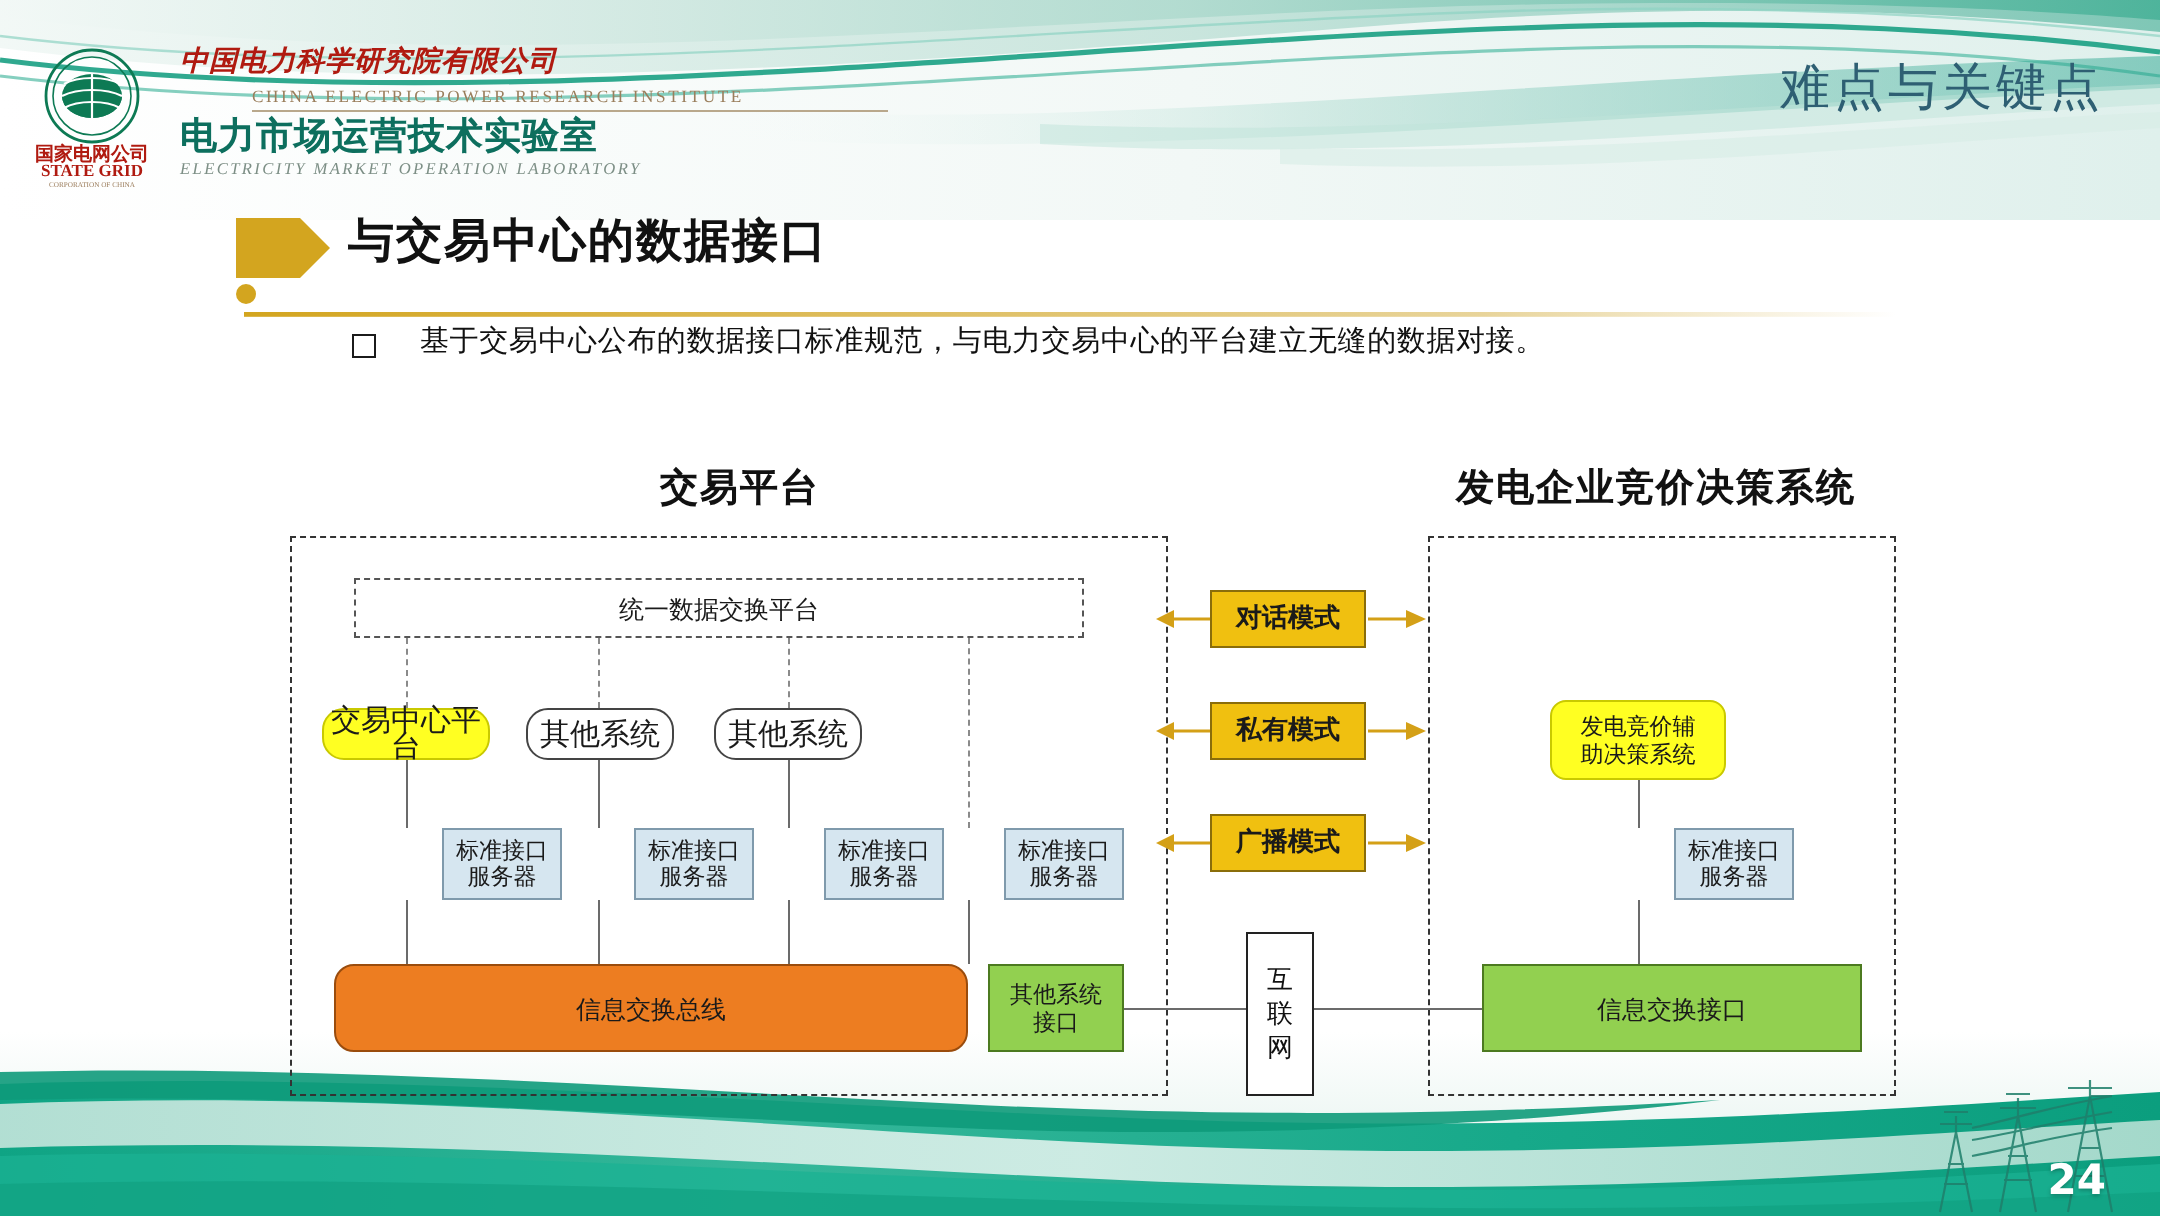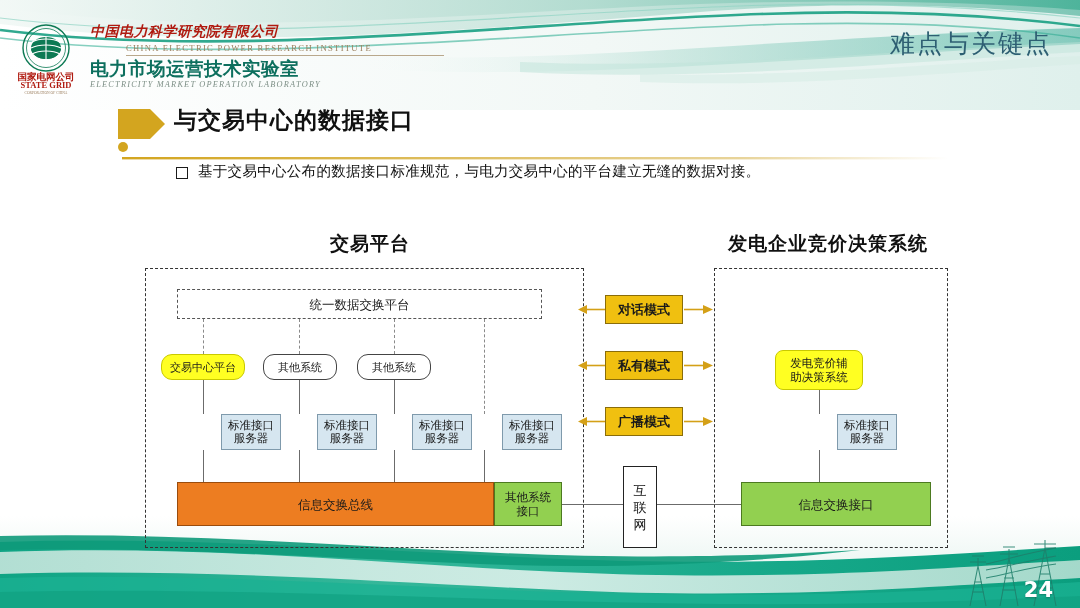--- a/index.html
+++ b/index.html
@@ -35,41 +35,41 @@
   .sec-chev{position:absolute;left:0;top:3px;width:48px;height:34px;}
   .sec-text{
     position:absolute;left:56px;top:1px;
     font-family:"DejaVu Sans","Liberation Sans",sans-serif;
     font-weight:bold;font-size:23px;color:#111111;letter-spacing:1px;white-space:nowrap;
   }
   .sec-rule{position:absolute;left:4px;top:42px;width:826px;height:3px;}
   .sec-dot{position:absolute;left:0px;top:38px;width:10px;height:10px;border-radius:50%;background:#d3a51f;}
 
   
-  .bullet{position:absolute;left:176px;top:162px;display:flex;align-items:flex-start;gap:10px;text-align:center;}
+  .bullet{position:absolute;left:176px;top:162px;display:flex;align-items:flex-start;gap:22px;text-align:center;}
   .bullet-mark{width:10px;height:10px;border:1.7px solid #1b1b1b;margin-top:5px;flex:0 0 auto;}
   .bullet-txt{
     font-family:"DejaVu Sans","Liberation Sans",sans-serif;
     font-size:14.5px;color:#111;line-height:18px;letter-spacing:.3px;white-space:nowrap;
   }
 
   
   .dgm{position:absolute;left:0;top:0;width:1080px;height:608px;}
   .cap{
     position:absolute;font-family:"DejaVu Sans","Liberation Sans",sans-serif;
     font-weight:bold;font-size:19px;color:#111;white-space:nowrap;letter-spacing:1px;
   }
   .dashbox{position:absolute;border:1.4px dashed #333;background:transparent;}
   .node{
     position:absolute;display:flex;align-items:center;justify-content:center;
     text-align:center;font-family:"DejaVu Sans","Liberation Sans",sans-serif;
     color:#1a1a1a;line-height:13px;box-sizing:border-box;
   }
   .n-dashedplain{border:1.3px dashed #555;font-size:12.5px;background:transparent;}
-  .n-pill{border:1.1px solid #444;border-radius:11px;background:#ffffff;font-size:11px;}
+  .n-pill{border:1.1px solid #444;border-radius:11px;background:#ffffff;font-size:15px;}
   .n-pill.yellow{background:#ffff22;border-color:#c9c900;}
   .n-srv{border:1.1px solid #7f9aac;background:#d6e6f0;font-size:11.5px;flex-direction:column;margin-left:48px;}
   .n-bus{background:#ed7d21;border:1.1px solid #9a4c0d;font-size:12.5px;color:#1a1a1a;}
   .n-green{background:#92d050;border:1.1px solid #4c7a20;font-size:12.5px;}
   .n-green.small{font-size:11.5px;flex-direction:column;line-height:14px;}
   .n-mode{background:#f0c010;border:1.2px solid #8a6d0a;font-size:13px;font-weight:bold;color:#1a1a1a;}
   .n-yellowrr{background:#ffff22;border:1.2px solid #c9c900;border-radius:8px;font-size:11.5px;flex-direction:column;line-height:14px;}
   .n-net{background:#ffffff;border:1.4px solid #222;font-size:13px;color:#111;line-height:17px;flex-direction:column;}
 
   .ln{position:absolute;background:#6b6b6b;}
@@ -255,21 +255,21 @@
     <div class="node n-srv" style="left:454px;top:414px;width:60px;height:36px;">
       <span>标准接口</span>
       <span>服务器</span>
     </div>
 
     <div class="ln vln" style="left:203px;top:450px;height:32px;"></div>
     <div class="ln vln" style="left:299px;top:450px;height:32px;"></div>
     <div class="ln vln" style="left:394px;top:450px;height:32px;"></div>
     <div class="ln vln" style="left:484px;top:450px;height:32px;"></div>
 
-    <div class="node n-bus" style="left:177px;top:482px;width:317px;height:44px;">
+    <div class="node n-bus" style="left:167px;top:482px;width:317px;height:44px;border-radius:10px;">
       <span>信息交换总线</span>
     </div>
 
     <div class="node n-green small" style="left:494px;top:482px;width:68px;height:44px;">
       <span>其他系统</span>
       <span>接口</span>
     </div>
 
     <div class="node n-mode" style="left:605px;top:295px;width:78px;height:29px;">
       <span>对话模式</span>

